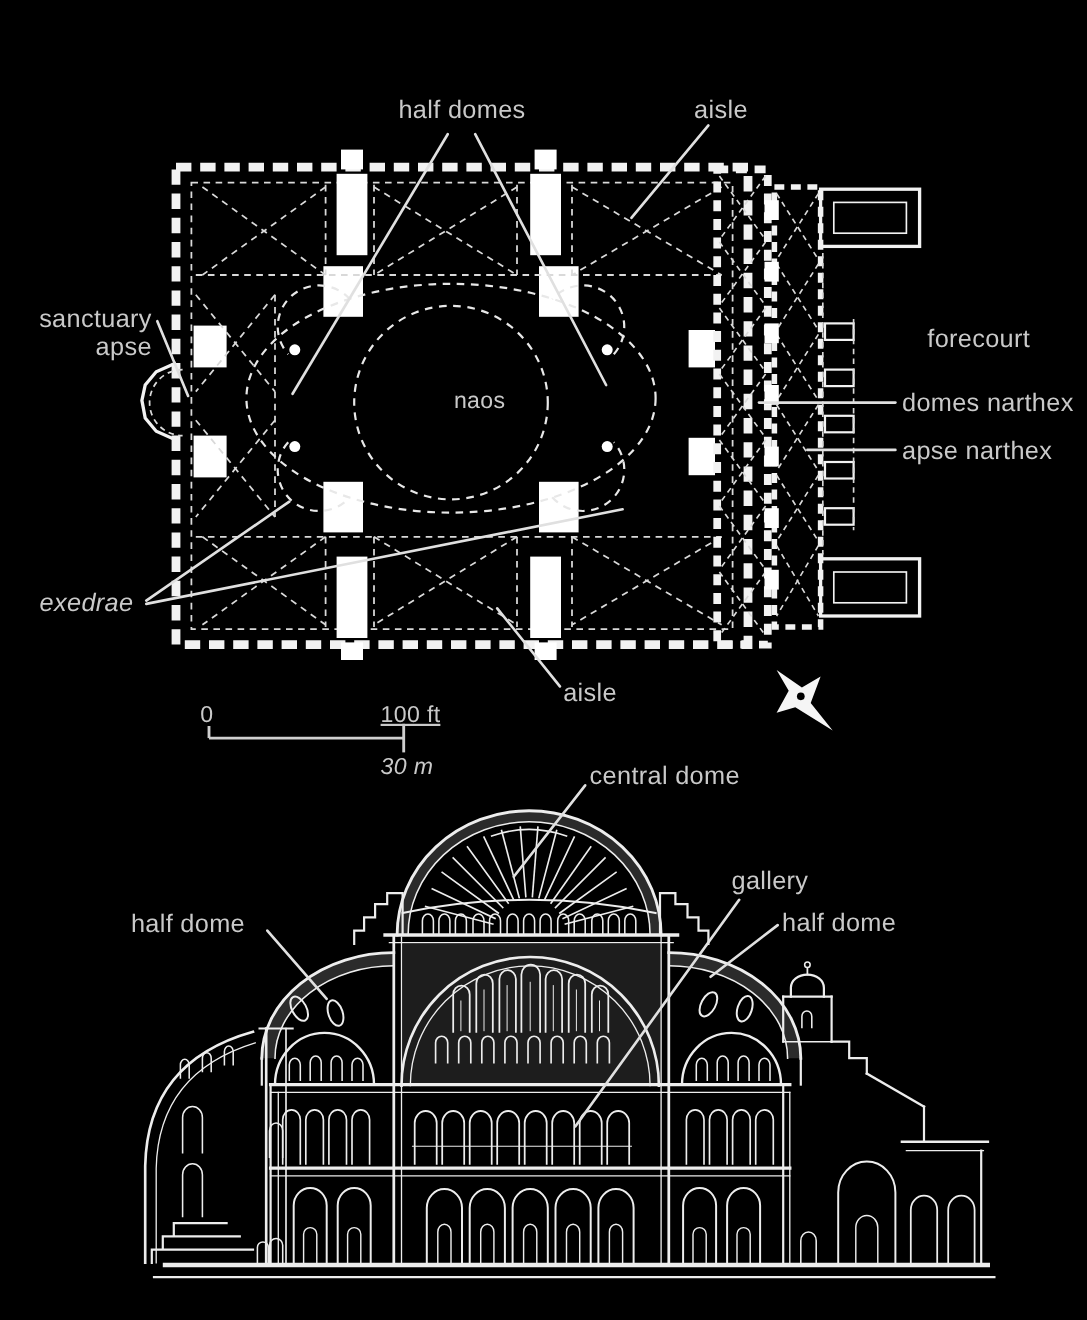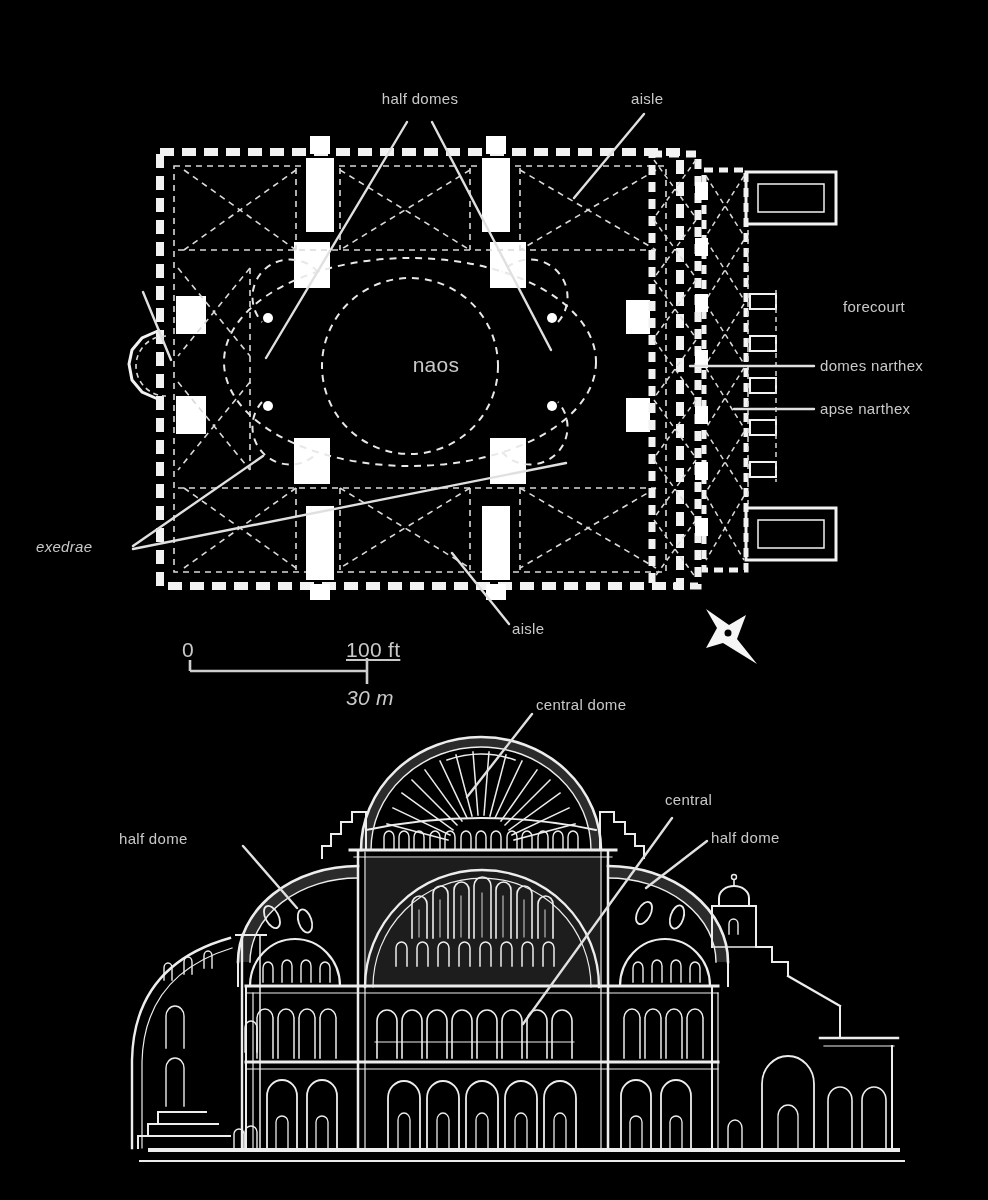--- a/index.html
+++ b/index.html
@@ -2,21 +2,21 @@
 <html><head>
 <meta charset="utf-8">
 <style>
   html,body{margin:0;padding:0;background:#000;}
   #stage{
     position:relative;width:988px;height:1200px;background:#000;overflow:hidden;
     font-family:"Liberation Sans", sans-serif;
   }
   #artwork{position:absolute;left:0;top:0;}
   .label{
-    position:absolute;color:#c9c9c9;font-size:15px;line-height:26px;
+    position:absolute;color:#c9c9c9;font-size:23px;line-height:26px;
     letter-spacing:.3px;white-space:nowrap;
   }
   .label.small{font-size:21px;}
   .label.italic{font-style:italic;}
   .label.center{text-align:center;}
   .label.right{text-align:right;}
   
   #lbl-half-domes{left:310px;top:86px;width:220px;}
   #lbl-aisle-top{left:631px;top:86px;}
   #lbl-forecourt{left:843px;top:250px;margin-top:44px;}
@@ -414,38 +414,42 @@
     <line x1="707" y1="841" x2="646" y2="888"></line>
   </g>
 </svg>
 
 <div id="lbl-half-domes" class="label center">half domes</div>
 
 <div id="lbl-aisle-top" class="label">aisle</div>
 
 <div id="lbl-forecourt" class="label">forecourt</div>
 
+<div id="lbl-sanctuary" class="label right">
+  <span>sanctuary</span><br>
+  <span>apse</span>
+</div>
 
 <div id="lbl-naos" class="label center small">naos</div>
 
 <div id="lbl-inner-narthex" class="label">domes narthex</div>
 
 <div id="lbl-outer-narthex" class="label">apse narthex</div>
 
 <div id="lbl-exedrae" class="label italic">exedrae</div>
 
 <div id="lbl-aisle-bottom" class="label">aisle</div>
 
 <div id="lbl-scale-zero" class="label small">0</div>
 
 <div id="lbl-scale-feet" class="label small">100 ft</div>
 
 <div id="lbl-scale-meters" class="label small">30 m</div>
 
 <div id="lbl-central-dome" class="label">central dome</div>
 
-<div id="lbl-gallery" class="label">central</div>
+<div id="lbl-gallery" class="label">gallery</div>
 
 <div id="lbl-half-dome-left" class="label">half dome</div>
 
 <div id="lbl-half-dome-right" class="label">half dome</div>
 
 </div>
 
 </body></html>

